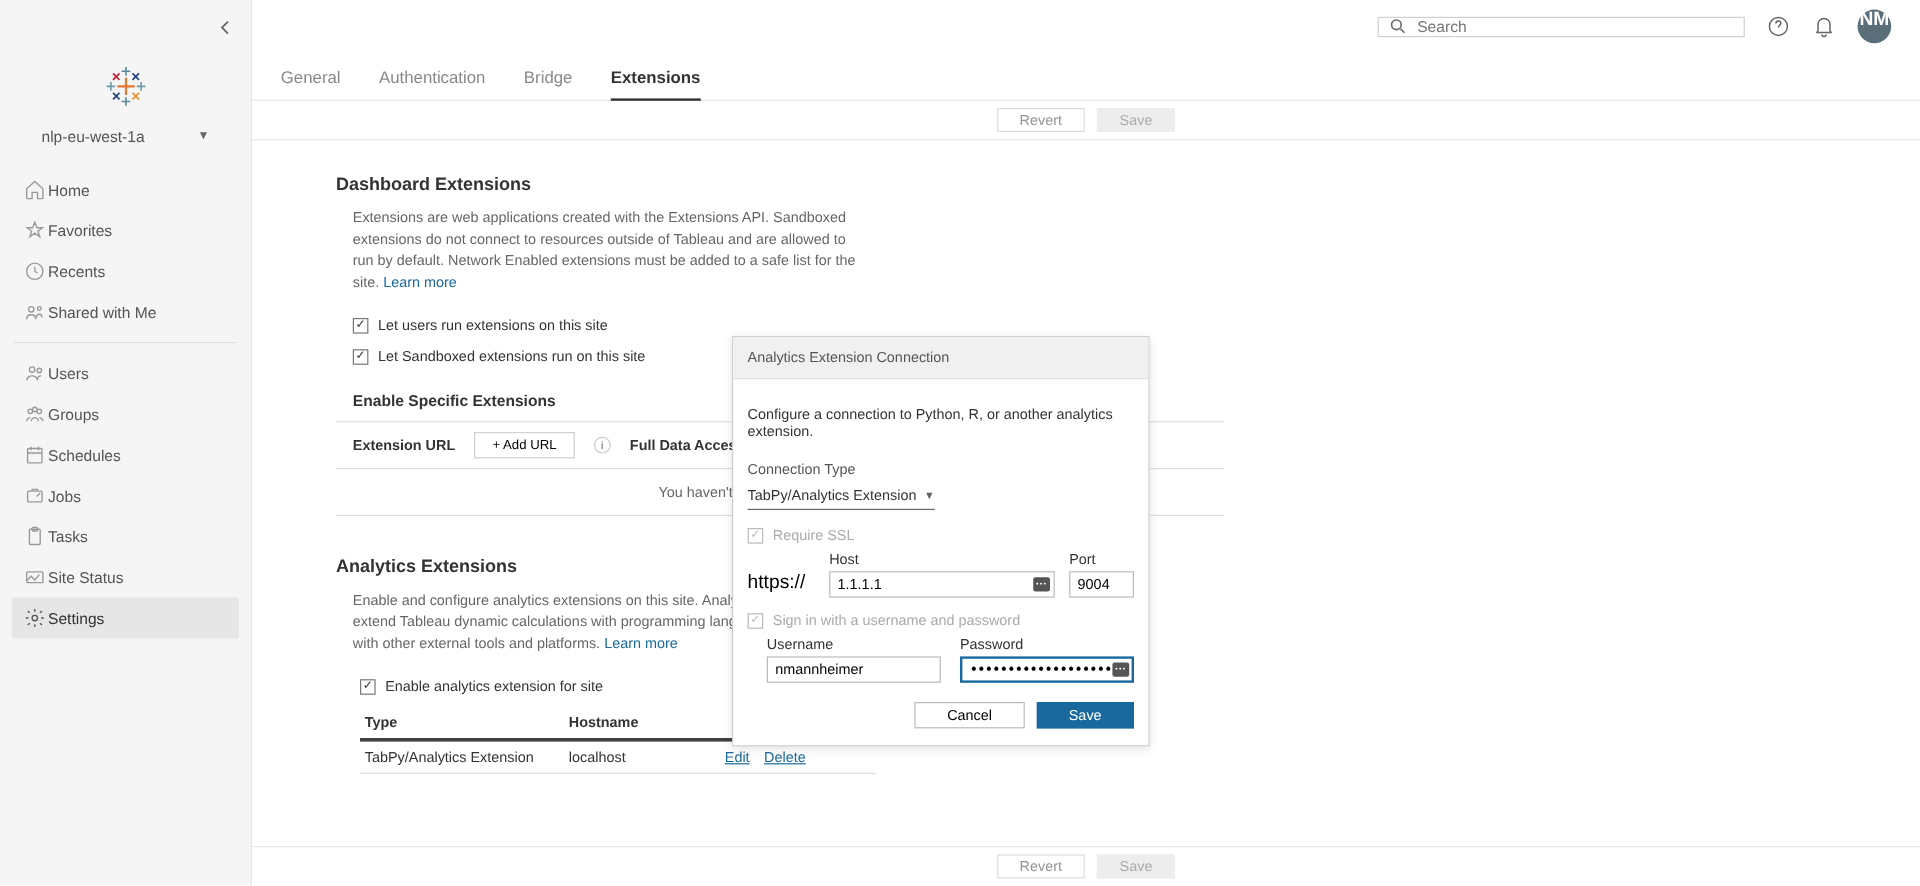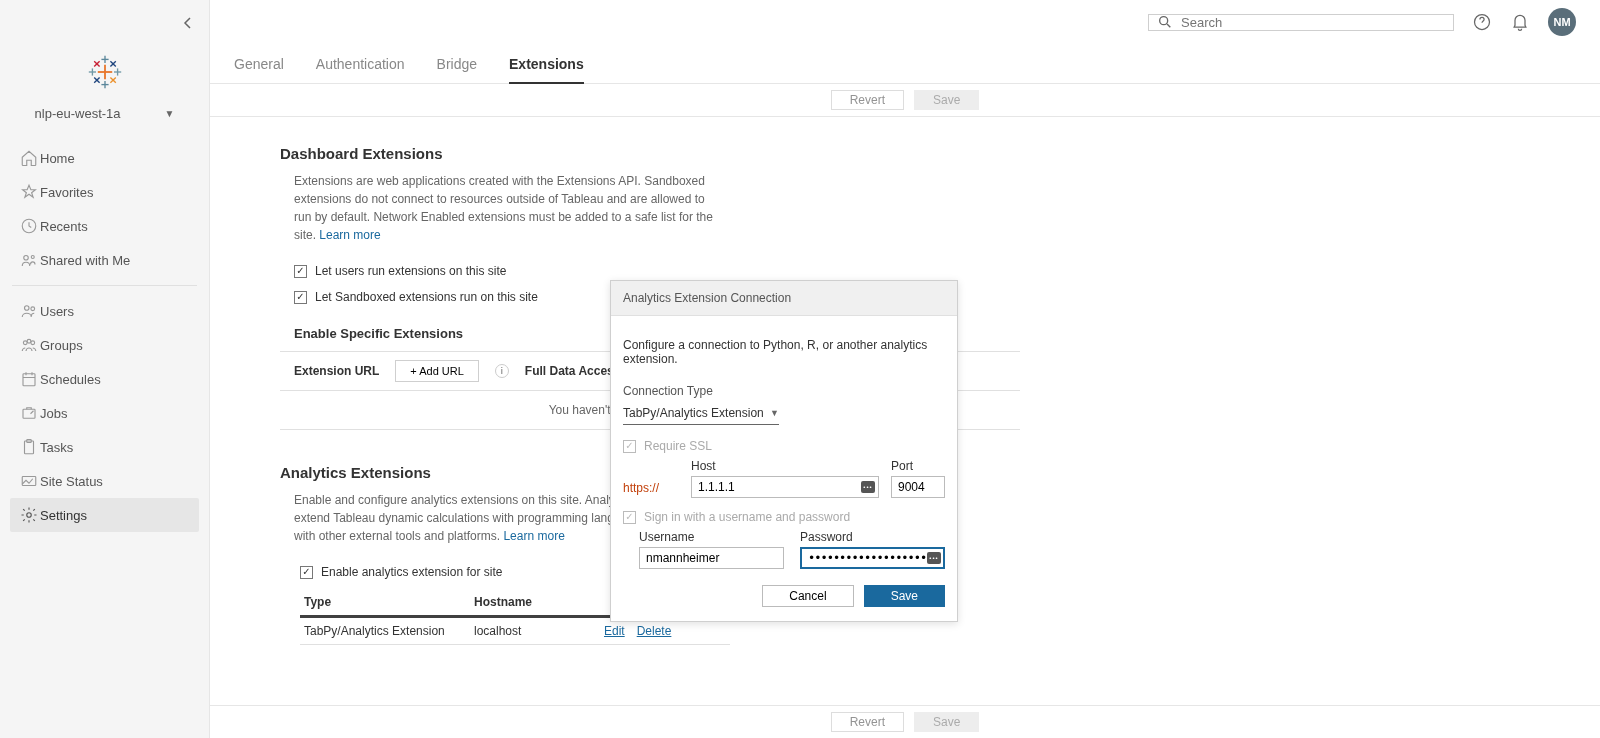--- a/index.html
+++ b/index.html
@@ -22,21 +22,21 @@
 .nav-item.active .nav-icon { color: #555; }
 .nav-divider { height: 1px; background: #e0e0e0; margin: 8px 12px; }
 
 
 .main { flex: 1; display: flex; flex-direction: column; overflow: hidden; }
 .topbar { height: 44px; display: flex; align-items: center; justify-content: flex-end; padding: 0 24px; gap: 18px; }
 .search-box { display: flex; align-items: center; border: 1px solid #cfcfcf; background: #fff; height: 17px; width: 306px; padding: 0 8px; gap: 8px; }
 .search-box input { border: none; outline: none; flex: 1; font-size: 13px; background: transparent; }
 .search-icon { color: #666; }
 .top-icon { color: #666; width: 20px; display:flex; align-items:center; justify-content:center; cursor:pointer; }
-.avatar { width: 28px; height: 28px; border-radius: 50%; background: #5a6e7a; color: #fff; display:flex; align-items:center; justify-content:center; font-size: 11px; font-weight: 600; }
+.avatar { width: 28px; height: 28px; border-radius: 50%; background: #5a6e7a; color: #fff; display:flex; justify-content:center; font-size: 16px; font-weight: 600; }
 
 .tabs { display: flex; gap: 32px; padding: 12px 0 0 24px; border-bottom: 1px solid #e6e6e6; }
 .tab { padding-bottom: 10px; color: #888; font-size: 14px; cursor: pointer; border-bottom: 2px solid transparent; margin-bottom: -1px; }
 .tab.active { color: #333; font-weight: 600; border-bottom: 2px solid #333; }
 
 .actionbar { display: flex; justify-content: center; gap: 10px; padding: 6px 0; border-bottom: 1px solid #e6e6e6; }
 .btn { border: 1px solid #cfcfcf; background: #fff; color: #666; font-size: 12px; height: 20px; padding: 0 18px; cursor: pointer; }
 .btn.primary { background: #e6e6e6; border-color: #e6e6e6; color: #888; }
 .btn.disabled { opacity: .7; cursor: default; }
 
@@ -77,21 +77,21 @@
 .modal-body { padding: 4px 12px 14px; margin-top: 18px; }
 .modal-desc { font-size: 12px; color: #333; margin-bottom: 18px; }
 .m-label { font-size: 12px; color: #555; margin-bottom: 4px; }
 .m-select { border-bottom: 1px solid #666; padding: 4px 0; display:flex; justify-content:space-between; align-items:center; width: 156px; font-size: 12px; margin-bottom: 14px; cursor:pointer; }
 .m-check { display:flex; align-items:center; gap:8px; font-size:12px; color: #aaa; margin-bottom: 6px; }
 .m-grid { display: grid; grid-template-columns: 56px 1fr 54px; gap: 12px; align-items:end; margin-bottom: 12px; }
 .m-grid2 { display: grid; grid-template-columns: 1fr 1fr; gap: 16px; margin-bottom: 16px; }
 .m-input { border: 1px solid #bbb; height: 22px; padding: 0 6px; font-size: 12px; width: 100%; }
 .m-input.focused { border: 2px solid #1a699e; }
 .m-col label { display:block; font-size:12px; color:#333; margin-bottom:3px; }
-.https-label { font-size: 12px; color: #c2410c; padding-bottom: 3px; }
+.https-label { font-size: 16px; color: #000000; padding-bottom: 3px; }
 .input-wrap { position: relative; }
 .input-dots { position:absolute; right:4px; top:50%; transform:translateY(-50%); width:14px; height:12px; background:#555; border-radius:2px; display:flex; align-items:center; justify-content:center; }
 .input-dots::after { content:"•••"; color:#fff; font-size:6px; letter-spacing:1px; }
 .password-dots { font-family: monospace; letter-spacing: -1px; }
 .modal-actions { display:flex; justify-content:flex-end; gap:10px; }
 .m-btn { height: 22px; padding: 0 26px; font-size: 12px; border:1px solid #bbb; background:#fff; cursor:pointer; }
 .m-btn.primary { background:#1a699e; border-color:#1a699e; color:#fff; }
 
 svg { display: block; }
 </style>

